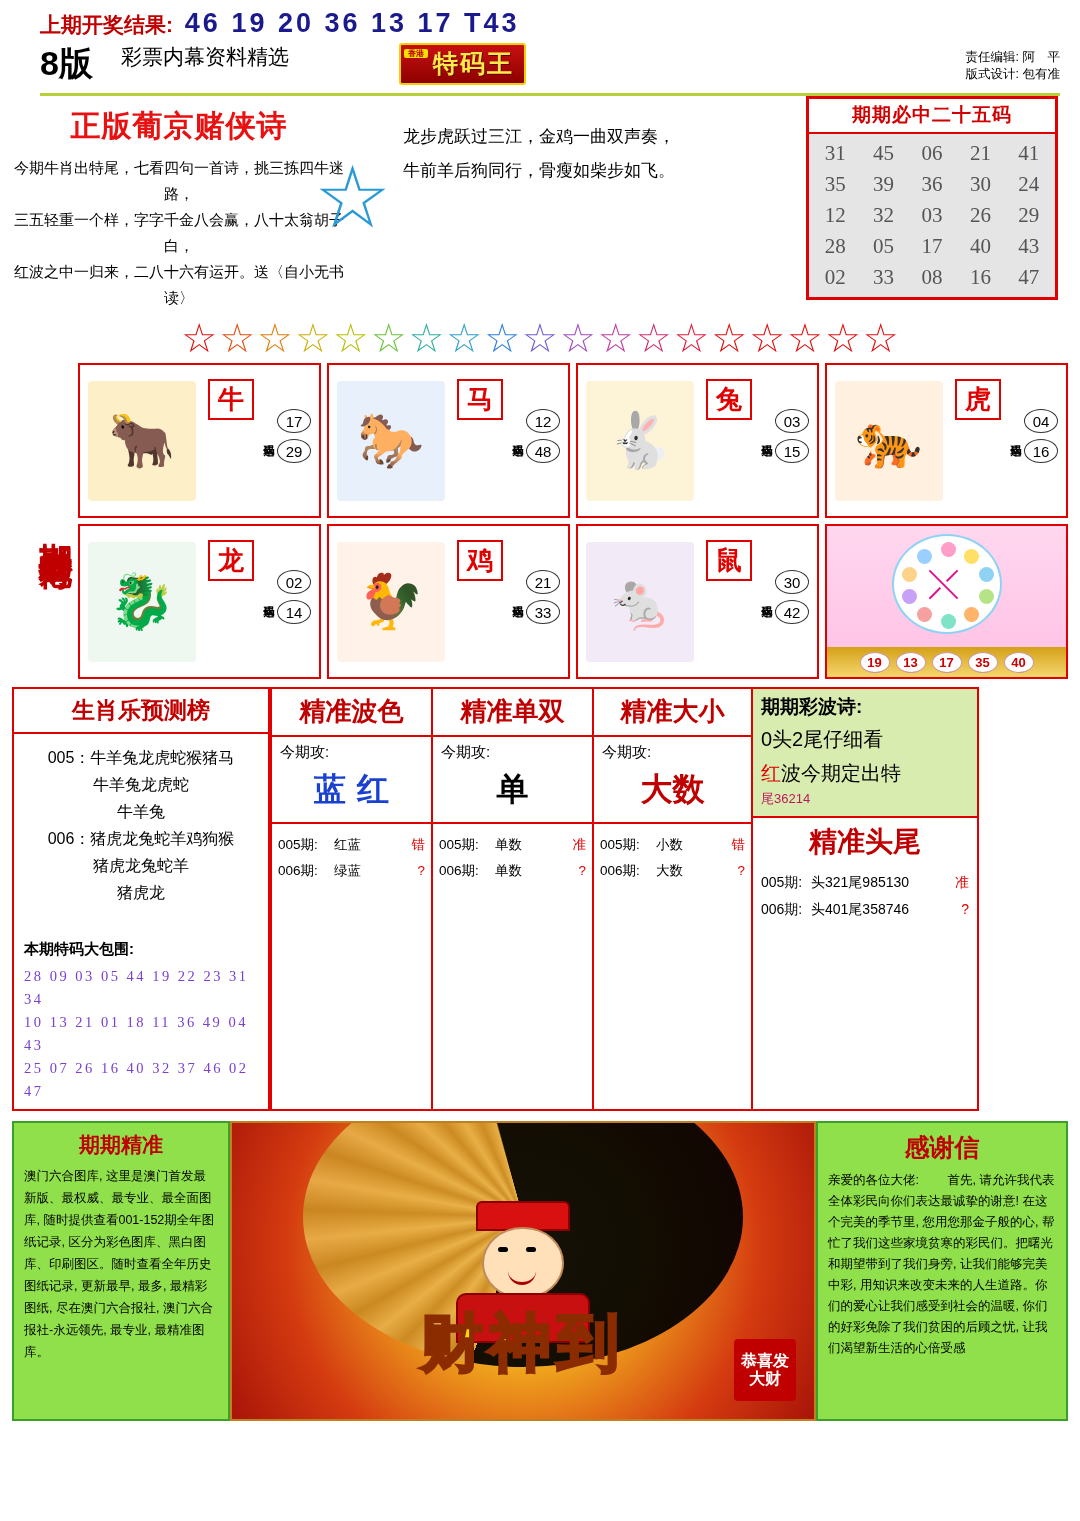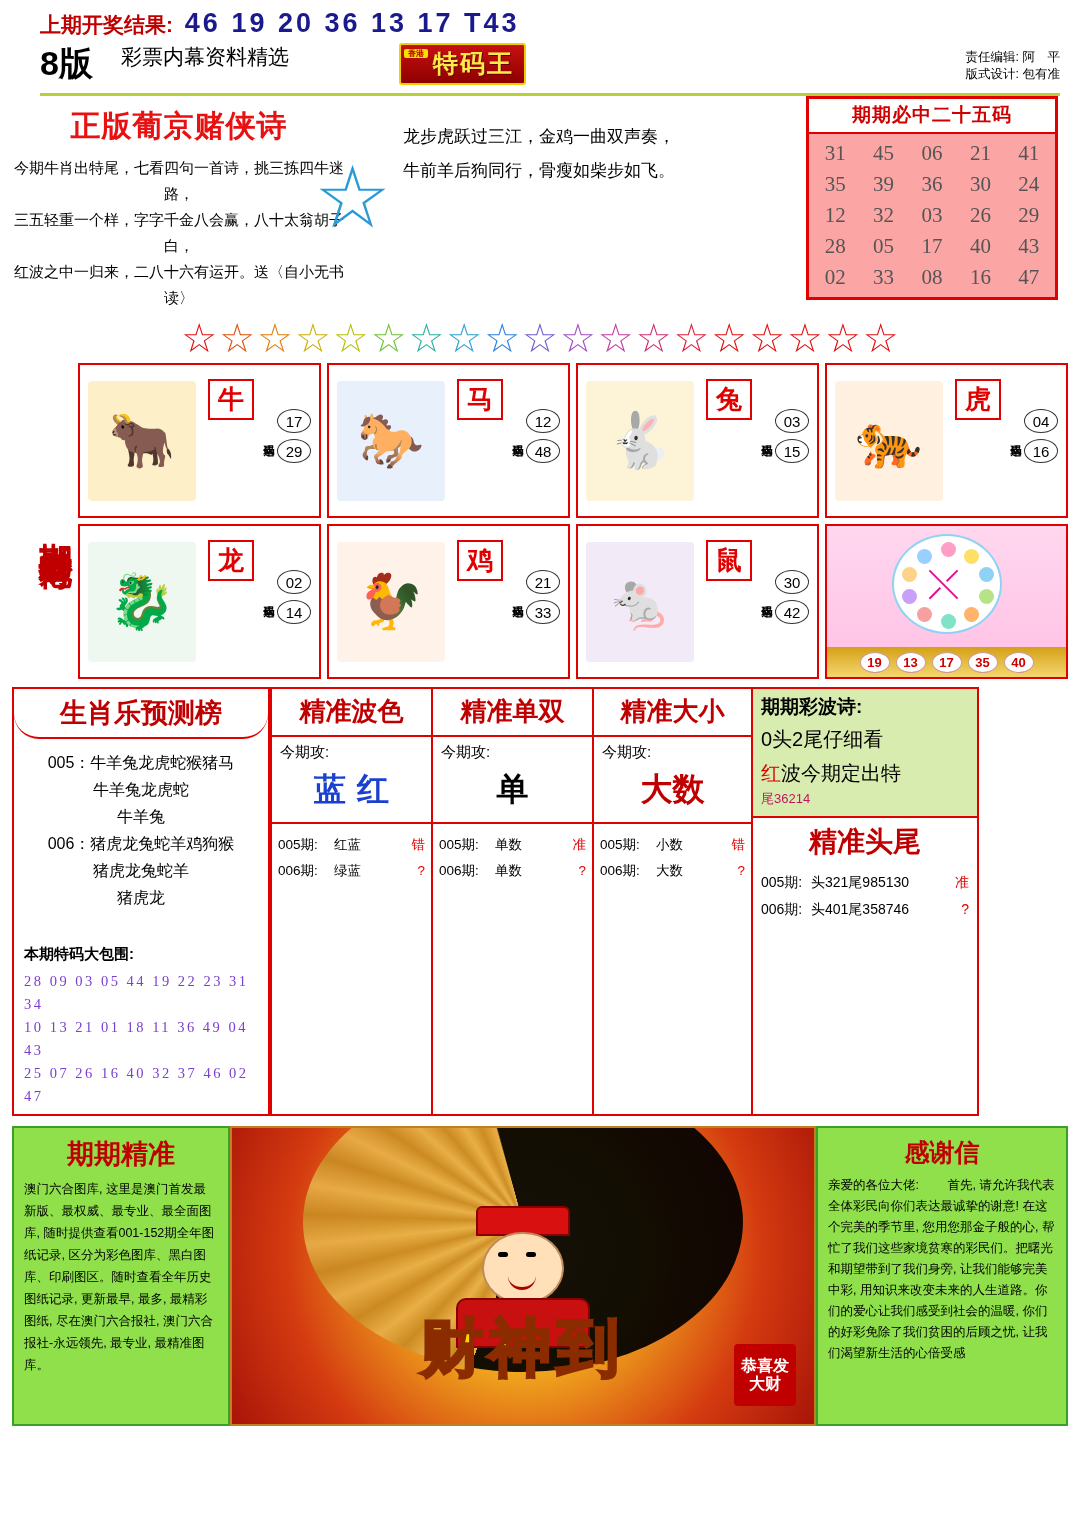--- a/index.html
+++ b/index.html
@@ -55,21 +55,21 @@
   }
   .poem-mid .poem-body { font-size:17px; line-height:34px; margin-top:14px;}
   .bigstar {
     position:absolute; left:300px; top:48px;
     color:#2a9ad6; font-size:86px; line-height:86px;
   }
 
   
   .codebox {
     position:absolute; right:22px; top:96px;
-    width:252px; border:3px solid #e00000; background:#fca5a5;
+    width:252px; border:3px solid #e00000; background:#e5e5e5;
   }
   .codebox .cb-title {
     background:#fff; color:#d00000; font-size:19px; font-weight:bold;
     text-align:center; border-bottom:2px solid #e00000; padding:3px 0 4px 0;
     letter-spacing:1px;
   }
   .cb-grid { display:grid; grid-template-columns:repeat(5,1fr); padding:4px 2px;border-radius:22px; }
   .cb-grid span {
     text-align:center; font-size:21px; color:#555; padding:3px 0;
     font-family:"Liberation Serif", serif;
@@ -134,24 +134,23 @@
     width:30px; height:21px; border-radius:50%; background:#fff;
     display:flex; align-items:center; justify-content:center;
     font-size:13px; color:#c00; font-weight:bold; border:1px solid #c99;
   }
 
   
   .mid { display:flex; padding:8px 12px 0 12px; gap:0; }
   .panel { border:2px solid #e00000; background:#fff; }
   .p-forecast { width:258px; }
   .p-forecast .ph {
-    text-align:center; font-size:27px; font-weight:bold; color:#c00000;
+    text-align:center; font-size:23px; font-weight:bold; color:#c00000;
     padding:6px 0 6px 0; border-bottom:2px solid #e00000;
     font-family:"DejaVu Serif", serif;
-    border-radius:25px;
   }
   .p-forecast .body { padding:10px 6px 4px 6px; text-align:center; font-size:16px; line-height:27px; }
   .bigpack { margin-top:30px; padding:0 10px 6px 10px; }
   .bigpack .bt { font-size:15px; font-weight:bold; color:#000; margin-bottom:6px; }
   .bigpack .nums {
     color:#7a3fd0; font-size:14.5px; line-height:23px; letter-spacing:2.5px;
     font-family:"Liberation Serif", serif;
   }
 
   .col3 { display:flex; }
@@ -188,21 +187,21 @@
   .pright .rw .k { width:50px; }
   .pright .rw .v { flex:1; }
   .pright .rw .m { width:24px; text-align:right; color:#e00000; }
 
   
   .bottom { display:flex; margin:10px 12px 0 12px; height:300px; }
   .b-left {
     width:218px; background:#8fe04a; border:2px solid #3aa02a; padding:8px 10px;
   }
   .b-left .bt {
-    text-align:center; color:#c00000; font-size:27px; font-weight:bold;
+    text-align:center; color:#c00000; font-size:21px; font-weight:bold;
     font-family:"DejaVu Serif", serif; margin-bottom:6px;
   }
   .b-left .tx { font-size:12.5px; line-height:22px; color:#000; }
   .b-center {
     flex:1; border:2px solid #c08020; position:relative; overflow:hidden;
     background:radial-gradient(circle at 50% 42%, #ffd86b 0%, #f0a81e 35%, #d43b10 70%, #a81408 100%);
   }
   .fan {
     position:absolute; left:50%; top:-56px; transform:translateX(-50%);
     width:440px; height:300px; border-radius:50%;

